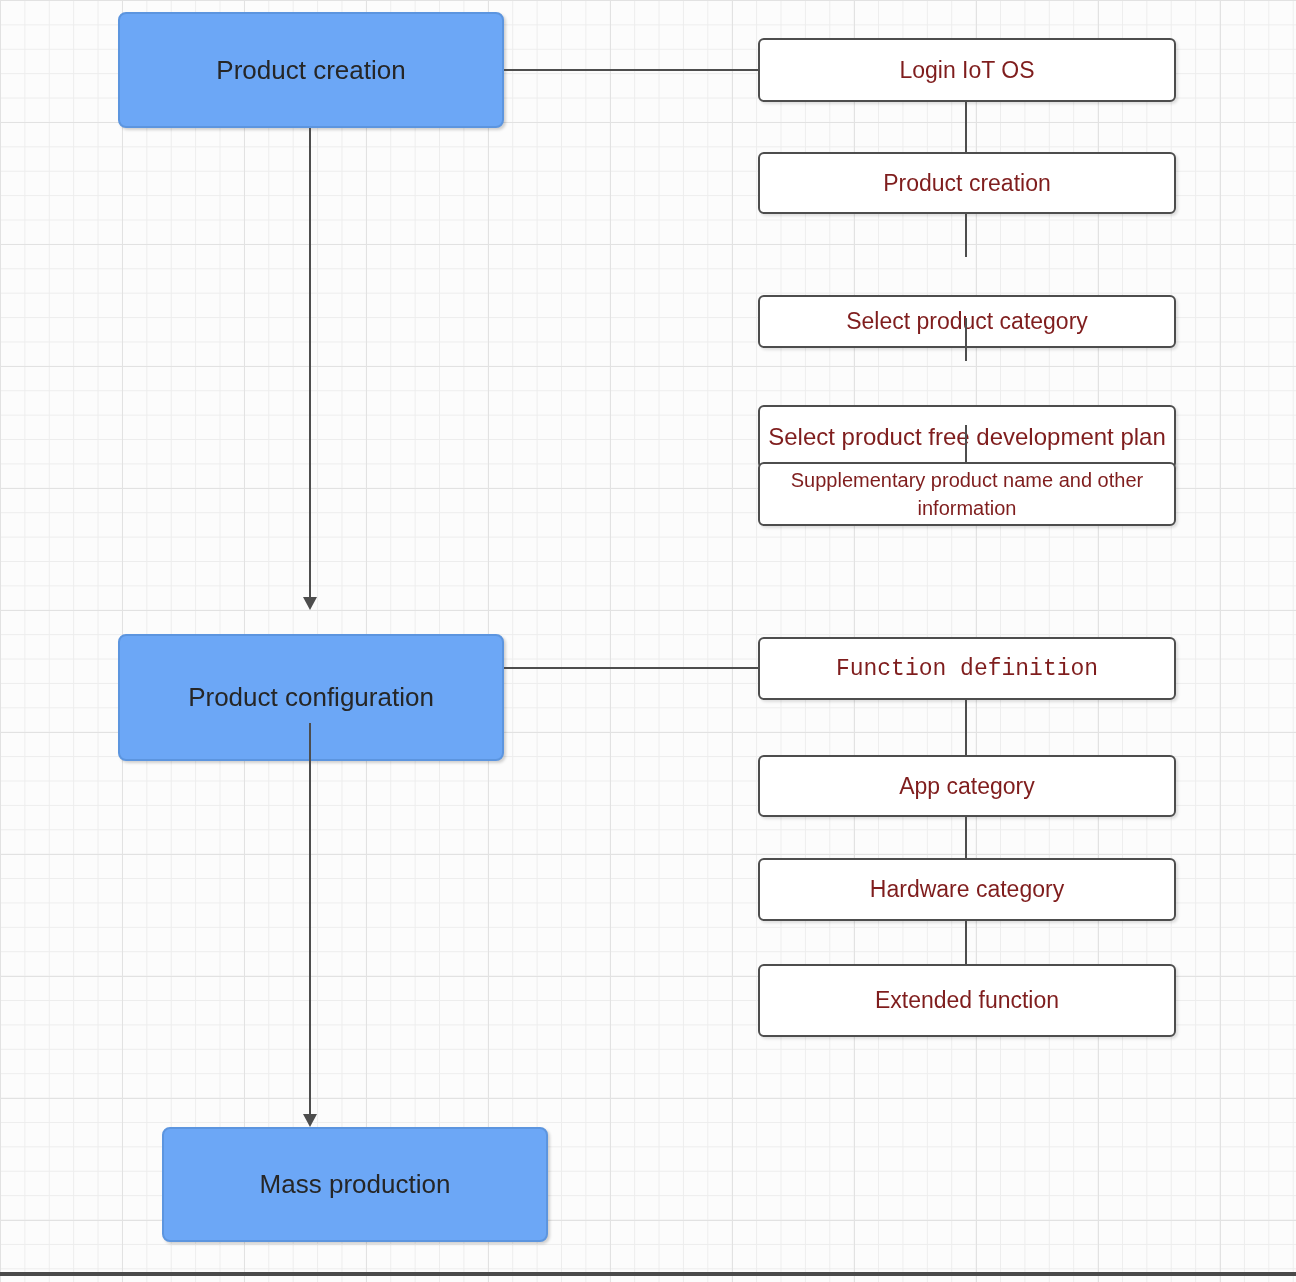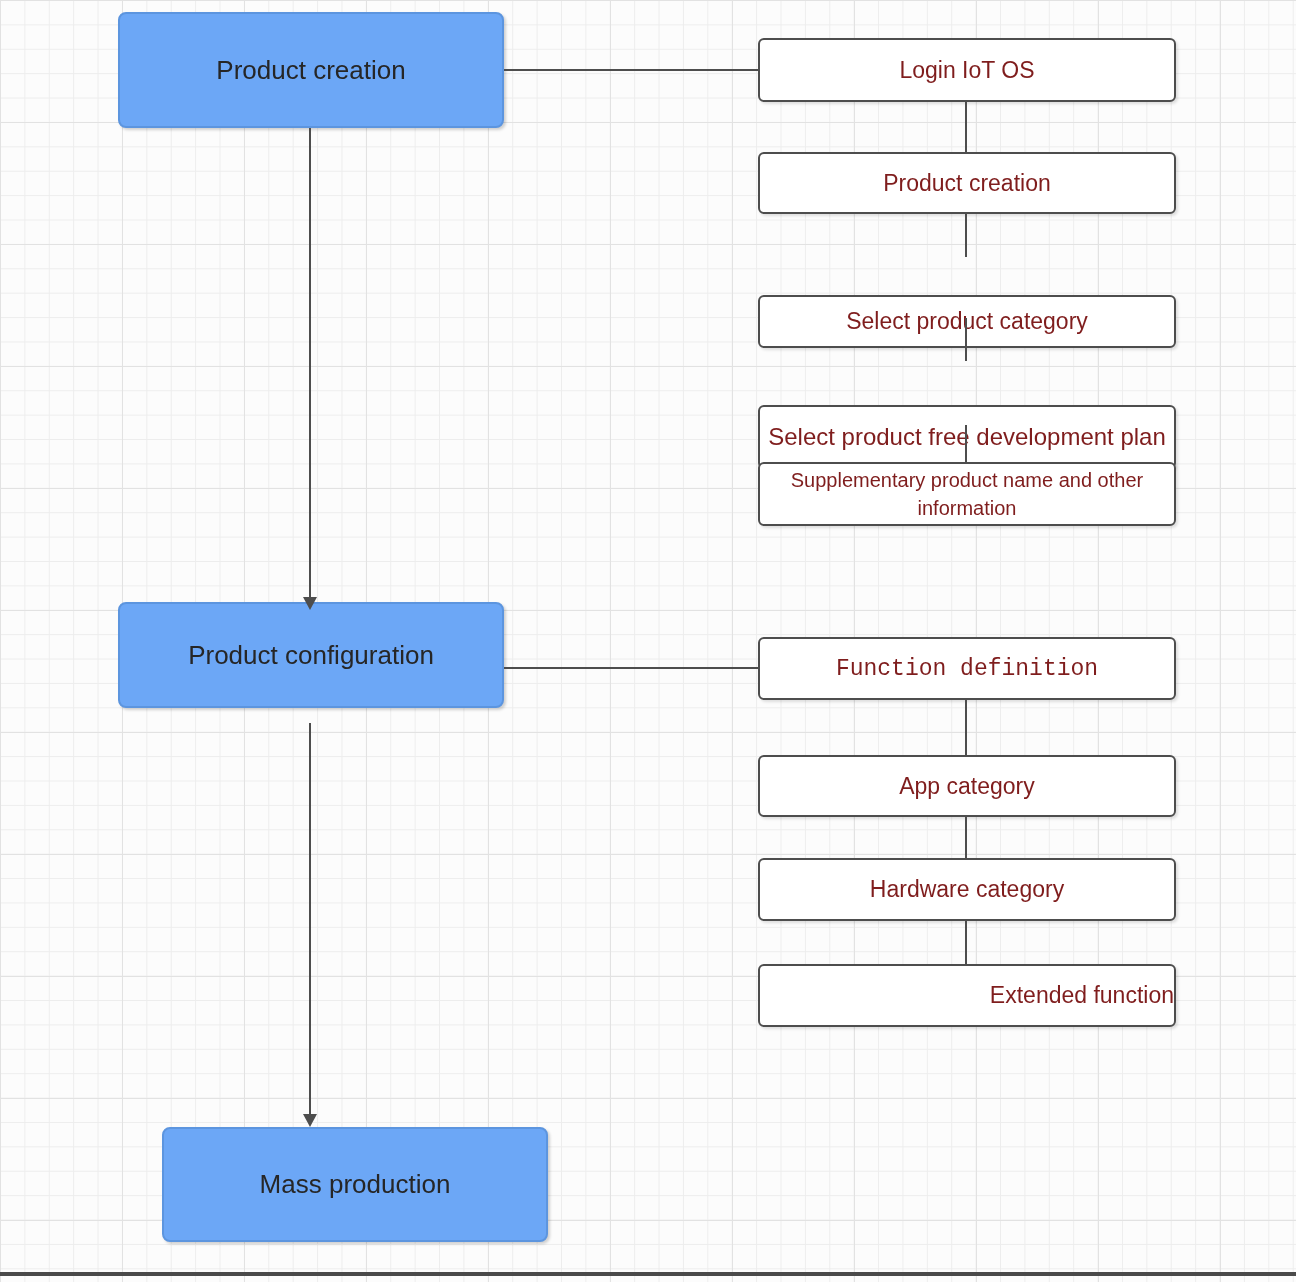--- a/index.html
+++ b/index.html
@@ -76,21 +76,21 @@
   }
 </style>
 </head>
 <body>
 
 <div class="canvas">
 
   <div class="stage" style="top:12px; height:116px;">
     <span>Product creation</span>
   </div>
-  <div class="stage" style="top:602px; height:106px;">
+  <div class="stage" style="top:634px; height:127px;">
     <span>Product configuration</span>
   </div>
   <div class="stage" style="top:1127px; height:115px;margin-left:44px;">
     <span>Mass production</span>
   </div>
 
   <div class="step" style="top:38px; height:64px;">
     <span>Login IoT OS</span>
   </div>
   <div class="step" style="top:152px; height:62px;">
@@ -108,21 +108,21 @@
 
   <div class="step" style="top:637px; height:63px;font-family:Liberation Mono, monospace;">
     <span>Function definition</span>
   </div>
   <div class="step" style="top:755px; height:62px;">
     <span>App category</span>
   </div>
   <div class="step" style="top:858px; height:63px;">
     <span>Hardware category</span>
   </div>
-  <div class="step" style="top:964px; height:63px;justify-content:flex-end;">
+  <div class="step" style="top:964px; height:73px;">
     <span>Extended function</span>
   </div>
 
   <div class="hline" style="left:504px; top:69px; width:254px;"></div>
   <div class="hline" style="left:504px; top:667px; width:254px;"></div>
 
   <div class="vline" style="left:309px; top:128px; height:470px;"></div>
   <div class="arrowhead" style="left:303px; top:597px;"></div>
 
   <div class="vline" style="left:309px; top:723px; height:392px;"></div>

